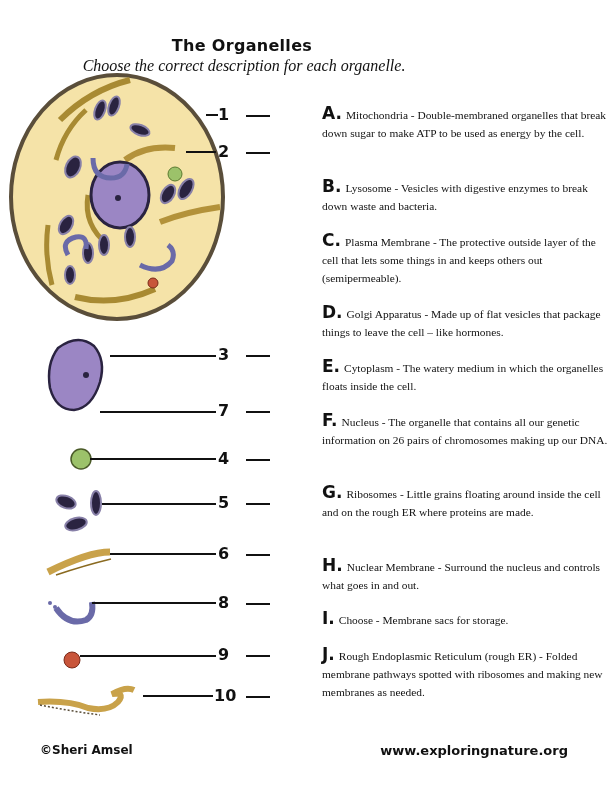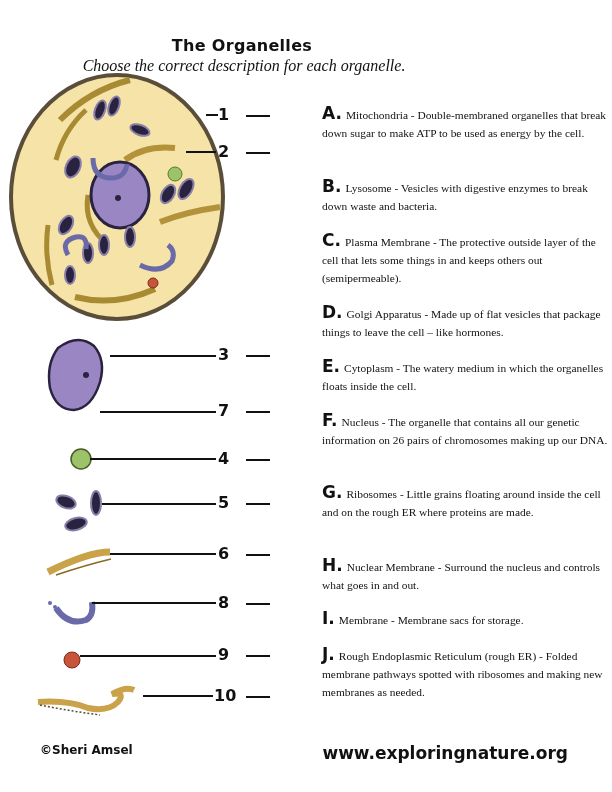--- a/index.html
+++ b/index.html
@@ -7,21 +7,21 @@
     .title { position: absolute; top: 36px; left: 0; width: 484px; text-align: center; font-family: "DejaVu Sans", sans-serif; font-weight: bold; font-size: 16px; letter-spacing: 0.3px; }
     .subtitle { position: absolute; top: 57px; left: 0; width: 488px; text-align: center; font-style: italic; font-size: 16px; }
     .diagram { position: absolute; left: 0; top: 0; width: 300px; height: 792px; }
     .num { position: absolute; font-family: "DejaVu Sans", sans-serif; font-weight: bold; font-size: 16px; line-height: 16px; }
     .blank { position: absolute; height: 2px; width: 24px; background: #111; }
     .leader { position: absolute; height: 2px; background: #111; }
     .desc { position: absolute; left: 322px; width: 290px; font-size: 11.4px; line-height: 18px; }
     .letter { font-family: "DejaVu Sans", sans-serif; font-weight: bold; font-size: 17px; margin-right: 4px; }
     .term { font-weight: normal; }
     .footer-left { position: absolute; left: 40px; top: 743px; font-family: "DejaVu Sans", sans-serif; font-weight: bold; font-size: 12px; text-align: center; }
-    .footer-right { position: absolute; right: 44px; top: 743px; font-family: "DejaVu Sans", sans-serif; font-weight: bold; font-size: 17px; }
+    .footer-right { position: absolute; right: 44px; top: 743px; font-family: "DejaVu Sans", sans-serif; font-weight: bold; font-size: 13px; }
     svg { position: absolute; left: 0; top: 0; }
   </style>
 </head>
 <body>
 
 <div class="title">The Organelles</div>
 <div class="subtitle">Choose the correct description for each organelle.</div>
 
 <svg class="diagram" width="300" height="792" viewBox="0 0 300 792">
 
@@ -136,20 +136,20 @@
 <div class="desc" style="top:411px;">
   <span class="letter">F.</span><span class="term">Nucleus</span><span> - The organelle that contains all our genetic information on 26 pairs of chromosomes making up our DNA.</span>
 </div>
 <div class="desc" style="top:483px;">
   <span class="letter">G.</span><span class="term">Ribosomes</span><span> - Little grains floating around inside the cell and on the rough ER where proteins are made.</span>
 </div>
 <div class="desc" style="top:556px;">
   <span class="letter">H.</span><span class="term">Nuclear Membrane</span><span> - Surround the nucleus and controls what goes in and out.</span>
 </div>
 <div class="desc" style="top:609px;">
-  <span class="letter">I.</span><span class="term">Membrane -</span><span> Membrane sacs for storage.</span>
+  <span class="letter">I.</span><span class="term">Choose -</span><span> Membrane sacs for storage.</span>
 </div>
 <div class="desc" style="top:645px;">
   <span class="letter">J.</span><span class="term">Rough Endoplasmic Reticulum (rough ER)</span><span> - Folded membrane pathways spotted with ribosomes and making new membranes as needed.</span>
 </div>
 
 <div class="footer-left">©Sheri Amsel</div>
 <div class="footer-right">www.exploringnature.org</div>
 
 </body></html>

